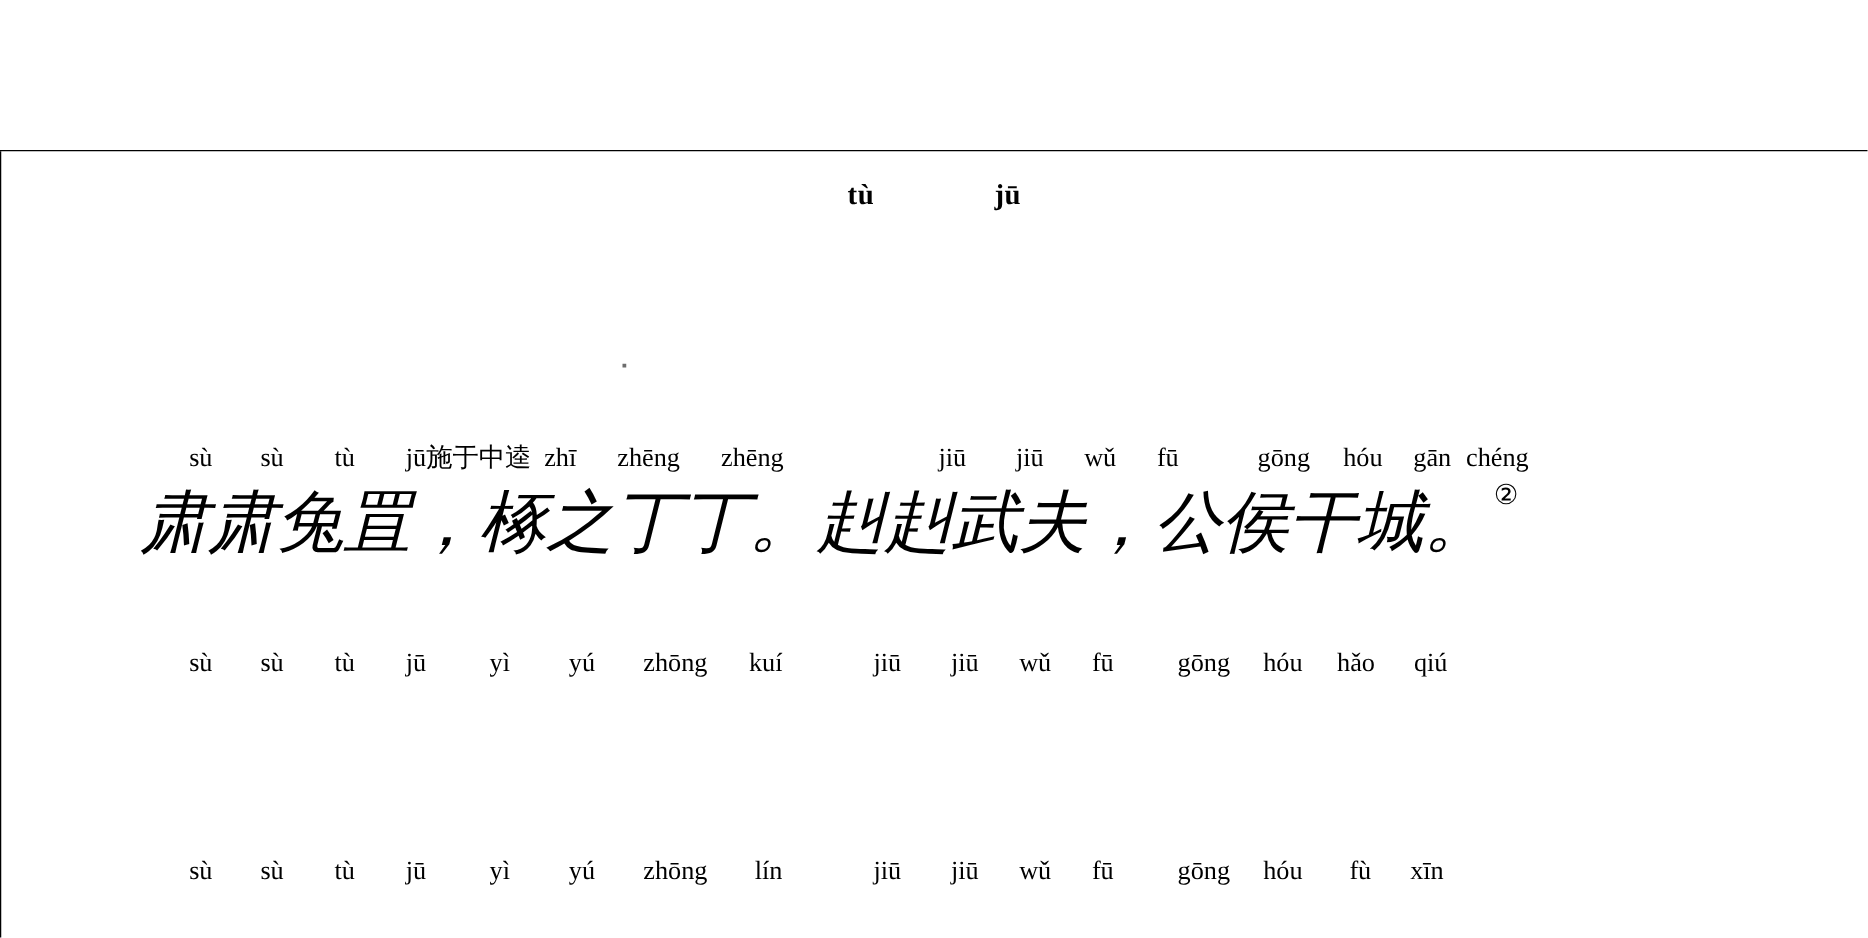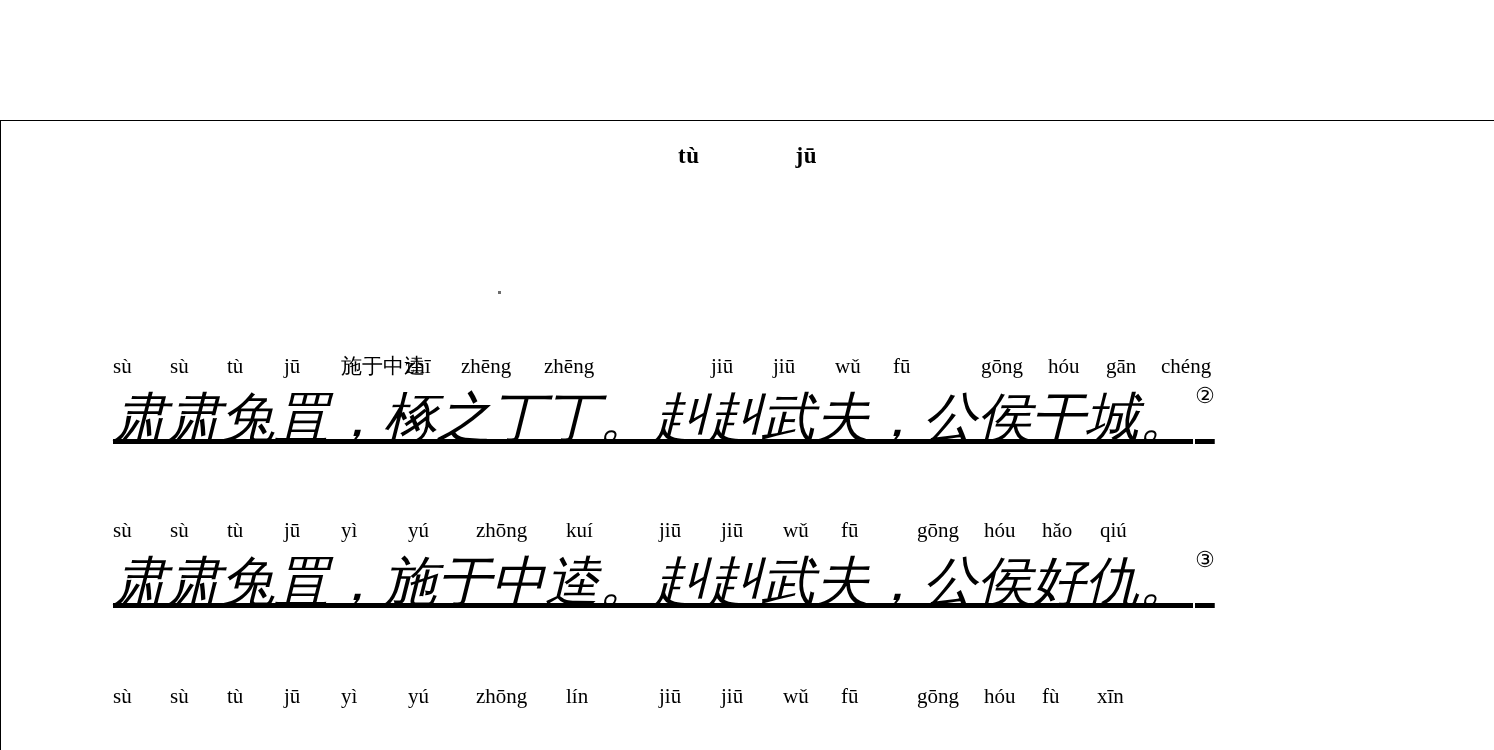--- a/index.html
+++ b/index.html
@@ -109,33 +109,32 @@
     font-size: 21px;
     line-height: 1;
     white-space: nowrap;
     height: 24px;
   }
   .pinyin-row .seg {
     display: flex;
   }
   .pinyin-row .syl {
     display: inline-block;
-    text-align: left;
+    text-align: right;
   }
 
   .han-row {
     margin-top: 8px;
     font-family: "DejaVu Serif", serif;
     font-size: 54px;
     line-height: 1.22;
     white-space: nowrap;
     position: relative;
     font-style: italic;
     font-weight: 500;
-    text-decoration: underline;
   }
   .han-row .note {
     font-family: "DejaVu Sans", sans-serif;
     font-size: 22px;
     font-style: normal;
     font-weight: 400;
     vertical-align: super;
     position: relative;
     top: -14px;
     left: 2px;
@@ -210,21 +209,20 @@
           <span class="syl" style="width:58px">wǔ</span>
           <span class="syl" style="width:50px">fū</span>
         </span>
         <span class="seg">
           <span class="syl" style="width:67px">gōng</span>
           <span class="syl" style="width:58px">hóu</span>
           <span class="syl" style="width:58px">hǎo</span>
           <span class="syl" style="width:58px">qiú</span>
         </span>
       </div>
-      <div class="han-row"><span>肃肃兔罝，施于中逵。赳赳武夫，公侯好仇。</span><span class="note">③</span></div>
     </div>
 
     <div class="stanza stanza-3">
       <div class="pinyin-row">
         <span class="seg" style="width:228px">
           <span class="syl" style="width:57px">sù</span>
           <span class="syl" style="width:57px">sù</span>
           <span class="syl" style="width:57px">tù</span>
           <span class="syl" style="width:57px">jū</span>
         </span>

